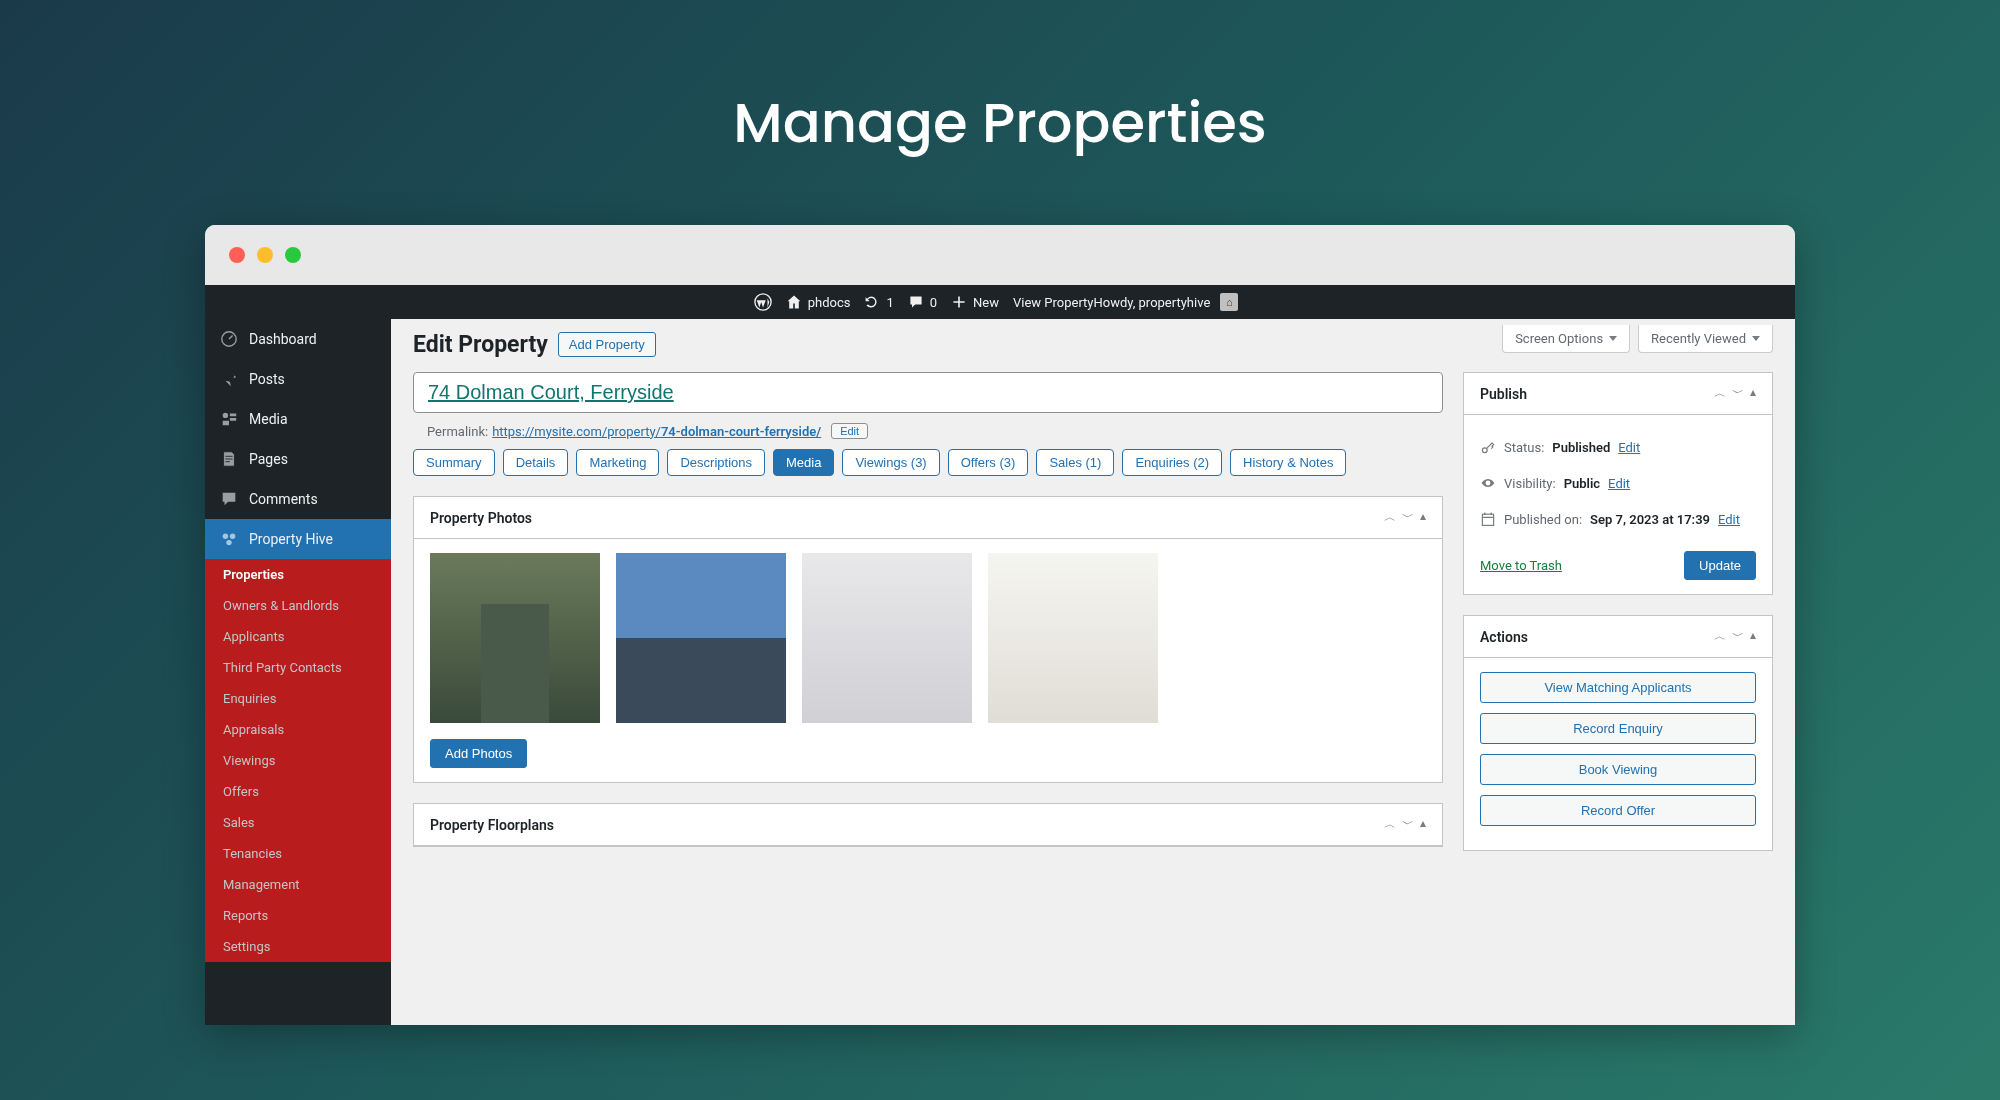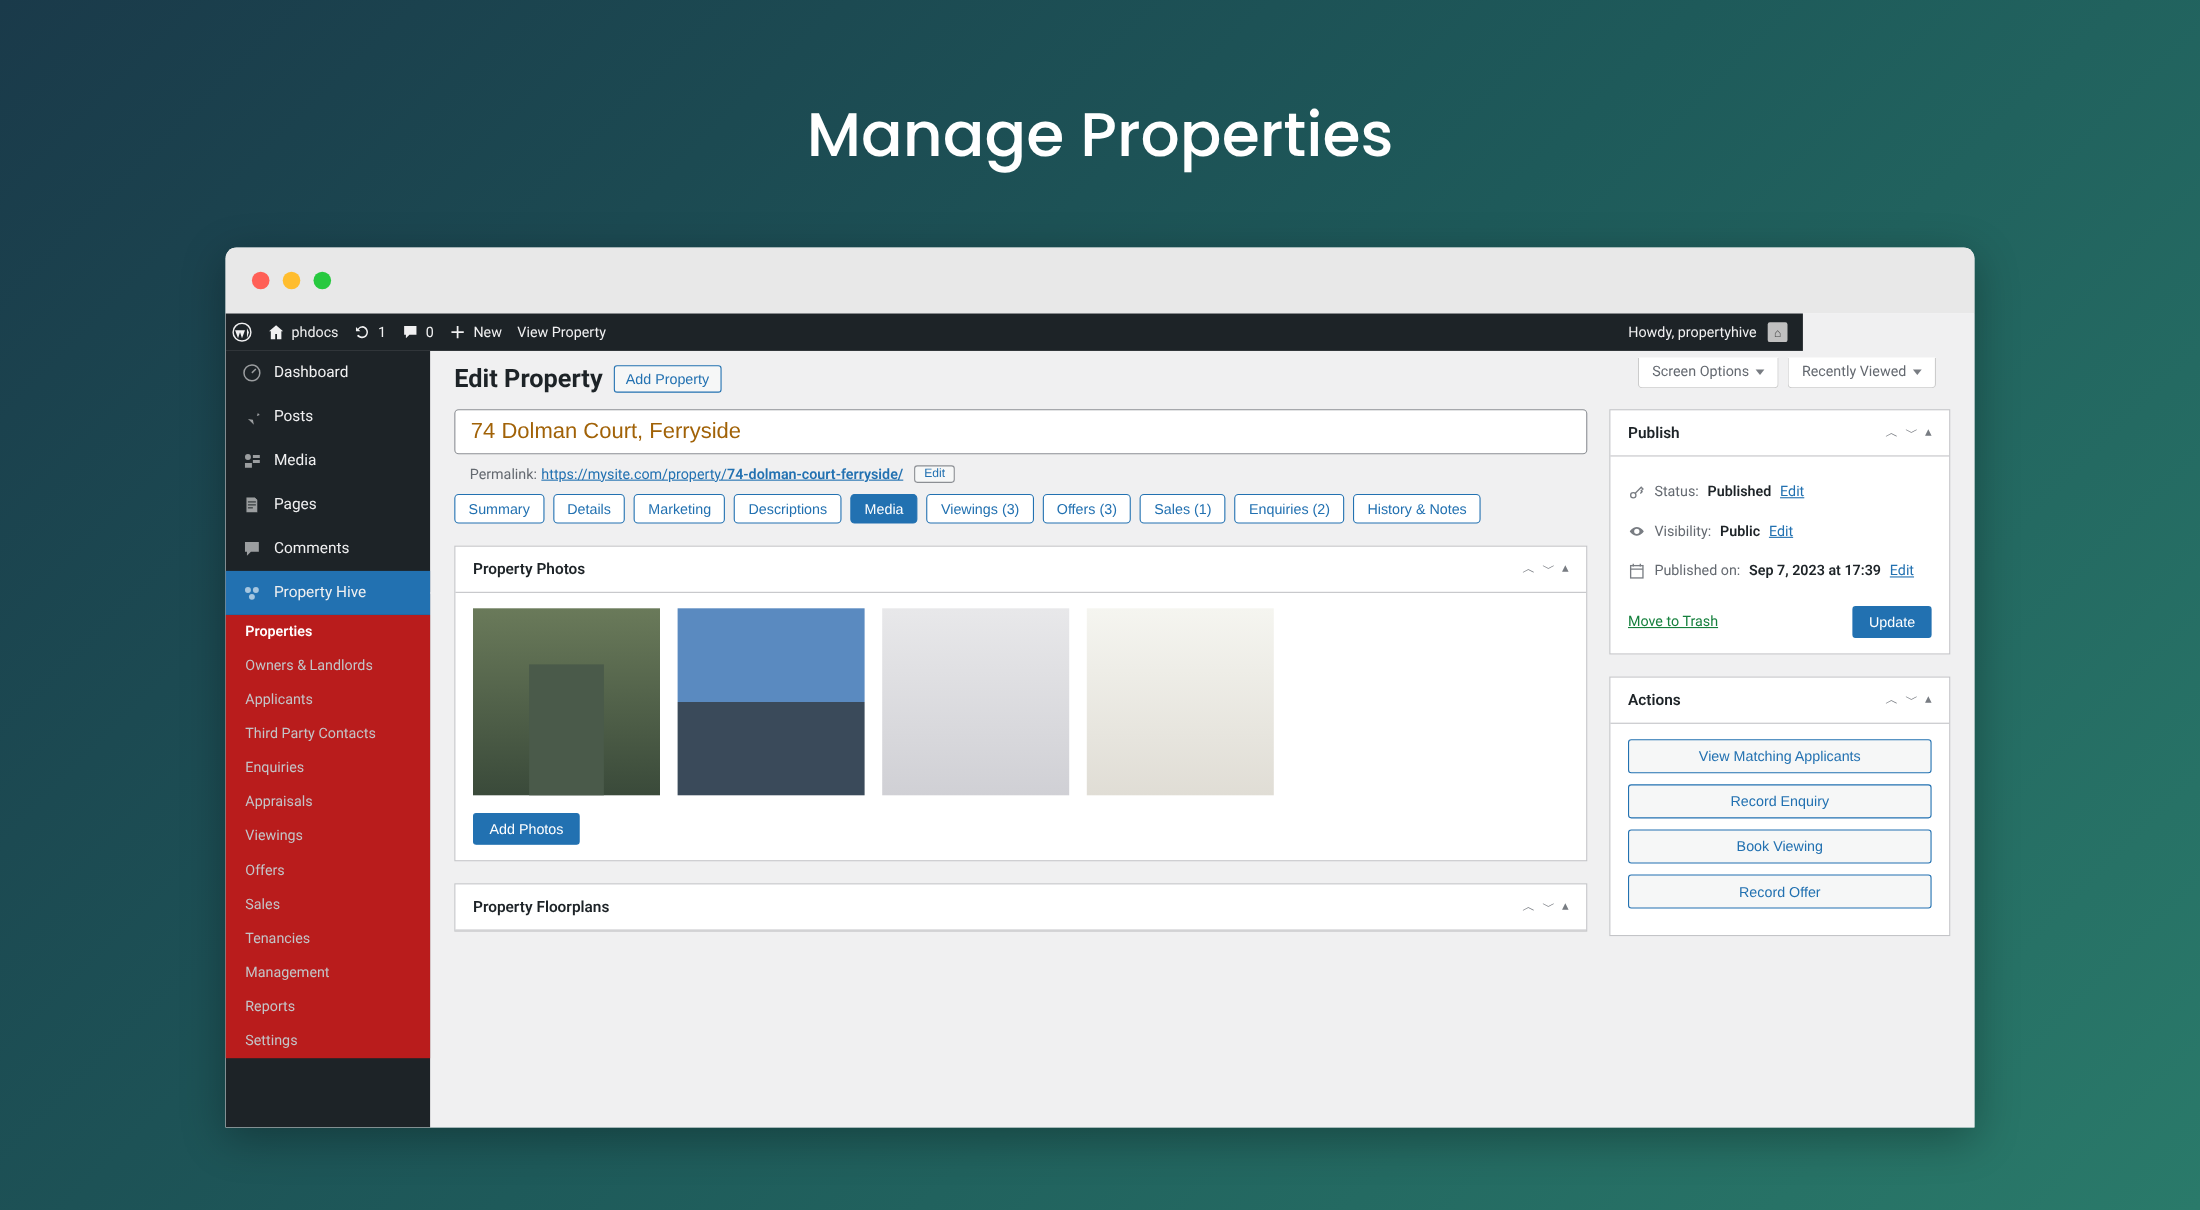--- a/index.html
+++ b/index.html
@@ -5,43 +5,43 @@
 * { margin: 0; padding: 0; box-sizing: border-box; }
 body { font-family: -apple-system, BlinkMacSystemFont, "Segoe UI", Roboto, sans-serif; background: linear-gradient(135deg, #1a3a4a 0%, #1e5a5a 50%, #2a7a6a 100%); width: 2000px; height: 1100px; overflow: hidden; }
 .hero-title { text-align: center; color: #fff; font-size: 56px; font-weight: 500; padding: 80px 0 60px; font-family: "Poppins", -apple-system, sans-serif; }
 .browser-window { width: 1590px; margin: 0 auto; background: #fff; border-radius: 10px 10px 0 0; box-shadow: 0 10px 40px rgba(0,0,0,0.3); overflow: hidden; }
 .browser-chrome { background: #e8e8e8; padding: 22px 24px; display: flex; gap: 12px; }
 .chrome-dot { width: 16px; height: 16px; border-radius: 50%; }
 .dot-red { background: #ff5f56; }
 .dot-yellow { background: #ffbd2e; }
 .dot-green { background: #27c93f; }
 .wp-admin { background: #f0f0f1; display: flex; height: 740px; }
-.admin-bar { position: absolute; background: #1d2327; color: #f0f0f1; height: 34px; width: 1434px; display: flex; align-items: center; font-size: 13px; padding: 0 6px; justify-content: space-between; }
+.admin-bar { position: absolute; background: #1d2327; color: #f0f0f1; height: 34px; width: 1590px; display: flex; align-items: center; font-size: 13px; padding: 0 6px; justify-content: center; }
 .admin-bar-left { display: flex; align-items: center; gap: 14px; }
 .admin-bar-left > span { display: flex; align-items: center; gap: 6px; }
 .admin-bar-right { display: flex; align-items: center; gap: 10px; margin-right: 8px; }
 .avatar-box { width: 18px; height: 18px; background: #c0c0c0; border-radius: 2px; display: flex; align-items: center; justify-content: center; color: #444; font-size: 11px; }
 .admin-sidebar { width: 186px; background: #1d2327; margin-top: 34px; }
 .menu-item { padding: 10px 14px; color: #f0f0f1; font-size: 14px; display: flex; align-items: center; gap: 10px; cursor: pointer; }
 .menu-item.current { background: #2271b1; font-weight: 400; position: relative; }
 .menu-item.current::after { content: ''; position: absolute; right: -8px; top: 50%; transform: translateY(-50%); border: 8px solid transparent; border-right-color: #f0f0f1; }
 .menu-icon { width: 20px; height: 20px; display: inline-flex; align-items: center; justify-content: center; opacity: 0.6; }
 .submenu { background: #b91c1c; }
 .submenu-item { padding: 8px 14px 8px 18px; color: #c3c4c7; font-size: 13px; cursor: pointer; }
 .submenu-item.active { color: #fff; font-weight: 600; }
 .main-content { flex: 1; margin-top: 34px; padding: 12px 22px; overflow: hidden; position: relative; }
 .page-header { display: flex; align-items: center; gap: 10px; margin-bottom: 14px; }
 .page-title { font-size: 23px; font-weight: 700; color: #1d2327; }
 .button-secondary { border: 1px solid #2271b1; color: #2271b1; background: #f6f7f7; padding: 4px 10px; font-size: 13px; border-radius: 3px; cursor: pointer; text-align: center; }
-.top-options { position: absolute; right: 35px; top: 6px; display: flex; gap: 8px; }
+.top-options { position: absolute; right: 22px; top: 6px; display: flex; gap: 8px; }
 .top-option-btn { background: #fff; border: 1px solid #ccc; border-top: none; padding: 6px 12px; font-size: 13px; color: #646970; border-radius: 0 0 4px 4px; cursor: pointer; display: flex; align-items: center; gap: 6px; }
 .content-flex { display: flex; gap: 20px; }
 .content-left { flex: 1; min-width: 0; }
 .content-right { width: 310px; }
-.title-input { width: 100%; padding: 8px 14px; font-size: 20px; border: 1px solid #8c8f94; border-radius: 4px; background: #fff; color: #a16207; }
+.title-input { width: 100%; padding: 8px 14px; font-size: 20px; border: 1px solid #8c8f94; border-radius: 4px; background: #fff; color: #0f766e; text-decoration: underline; }
 .permalink-row { padding: 10px 14px; font-size: 13px; color: #646970; display: flex; align-items: center; gap: 4px; }
 .permalink-row a { color: #2271b1; text-decoration: underline; }
 .permalink-row .slug { font-weight: 600; }
 .edit-btn-tiny { border: 1px solid #8c8f94; background: #f6f7f7; padding: 1px 8px; font-size: 11px; border-radius: 3px; cursor: pointer; color: #2271b1; margin-left: 6px; }
 .tabs-row { display: flex; gap: 8px; flex-wrap: wrap; margin-bottom: 20px; }
 .tab-btn { border: 1px solid #2271b1; color: #2271b1; background: #fff; padding: 5px 12px; font-size: 13px; border-radius: 4px; cursor: pointer; }
 .tab-btn.active { background: #2271b1; color: #fff; }
 .metabox { background: #fff; border: 1px solid #c3c4c7; margin-bottom: 20px; }
 .metabox-header { padding: 12px 16px; border-bottom: 1px solid #c3c4c7; display: flex; justify-content: space-between; align-items: center; }
 .metabox-title { font-size: 14px; font-weight: 600; color: #1d2327; }

